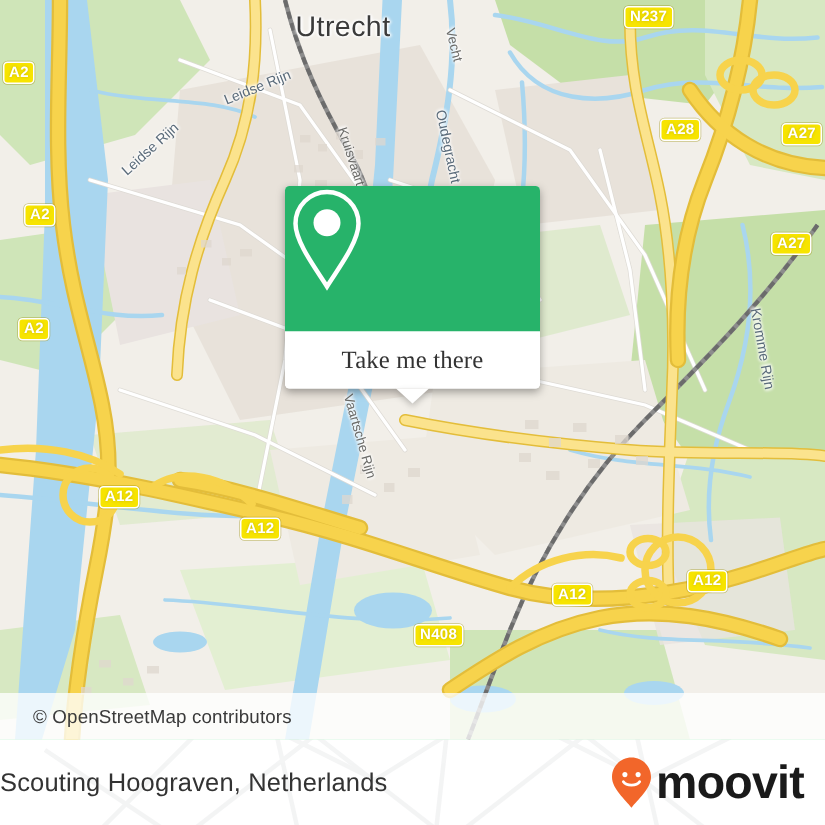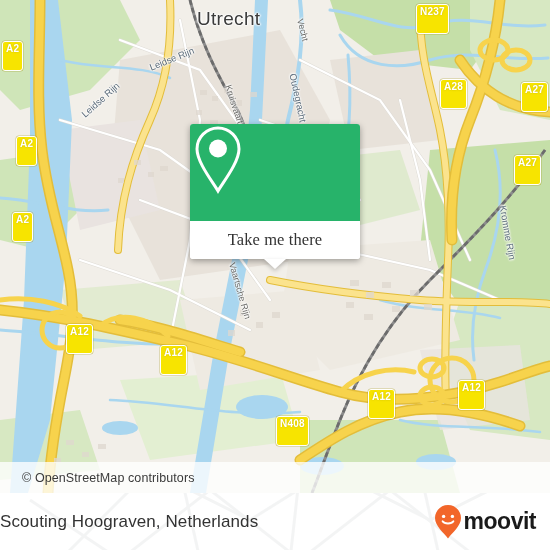--- a/index.html
+++ b/index.html
@@ -11,21 +11,21 @@
   #app{position:relative;width:550px;height:550px;overflow:hidden;}
 
   
   .map{position:absolute;left:0;top:0;width:550px;height:493px;overflow:hidden;background:#86efac;}
   .map svg{position:absolute;left:0;top:0;}
 
   
   .shield{
     position:absolute;background:#f7e400;border:1.5px solid #fff;
     border-radius:3px;color:#fff;font-size:10px;font-weight:bold;
-    line-height:12px;padding:1px 3px 15px;letter-spacing:.2px;
+    line-height:12px;padding:1px 3px 0;letter-spacing:.2px;
     box-shadow:0 0 0 .5px rgba(150,140,0,.45);
     text-shadow:0 0 2px rgba(120,110,0,.35);
     white-space:nowrap;
   }
   .shield b{color:#fff;font-weight:bold;}
 
   
   .mlabel{position:absolute;color:#4a4a48;white-space:nowrap;
     text-shadow:0 0 3px #fff,0 0 2px #fff,1px 0 2px #fff,-1px 0 2px #fff;}
   .city{font-size:19px;color:#3b3b3b;font-weight:normal;letter-spacing:.3px;}
@@ -67,21 +67,21 @@
   
   .footer{
     position:absolute;left:0;top:493px;width:550px;height:57px;
     background:#fff;overflow:hidden;
   }
   .footer .wm{position:absolute;left:0;top:-493px;opacity:.11;}
   .footer-inner{position:absolute;left:0;top:0;width:550px;height:57px;
     display:flex;align-items:center;justify-content:space-between;}
   .f-title{font-size:17px;color:#333;letter-spacing:.1px;white-space:nowrap;}
   .brand{display:flex;align-items:center;padding-right:14px;}
-  .brand-text{font-size:23px;color:#1a1a1a;font-weight:bold;letter-spacing:-.5px;margin-left:1px;}
+  .brand-text{font-size:31px;color:#1a1a1a;font-weight:bold;letter-spacing:-.5px;margin-left:1px;}
 </style>
 </head>
 <body>
 
 <div id="app">
 
   <div class="map">
     <svg width="550" height="493" viewBox="0 0 550 493">
       <defs>
         <style type="text/css">

